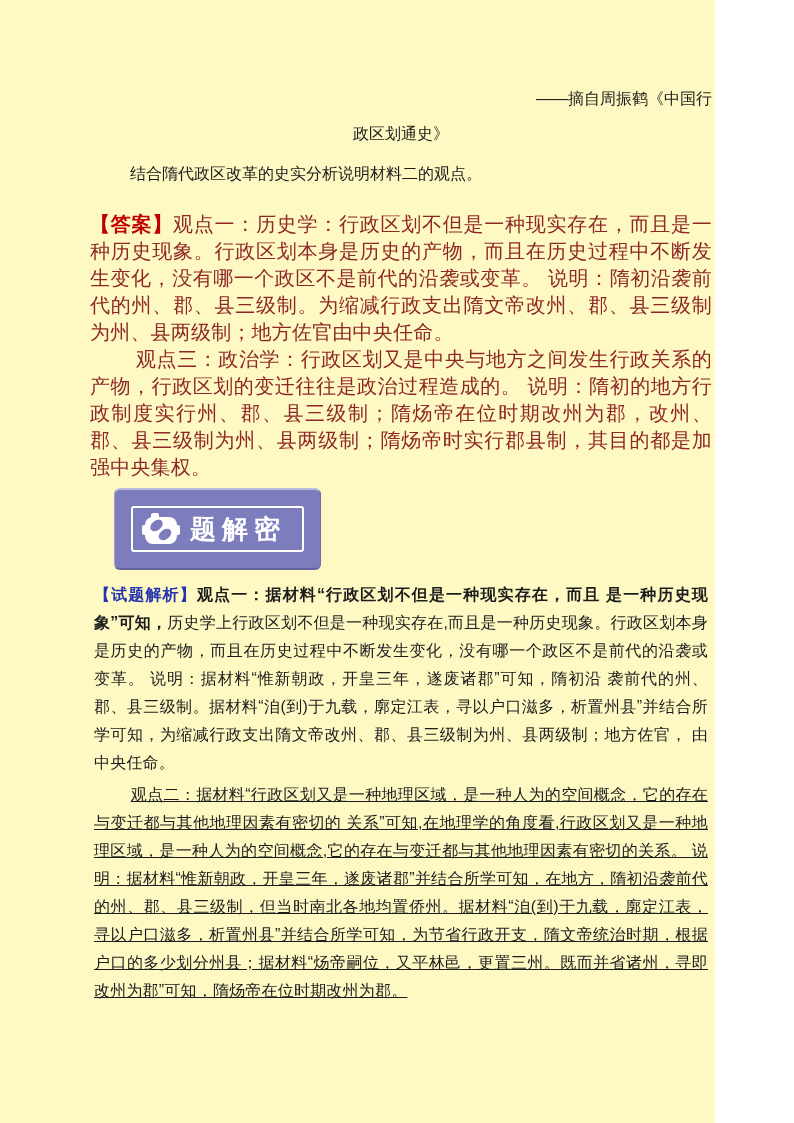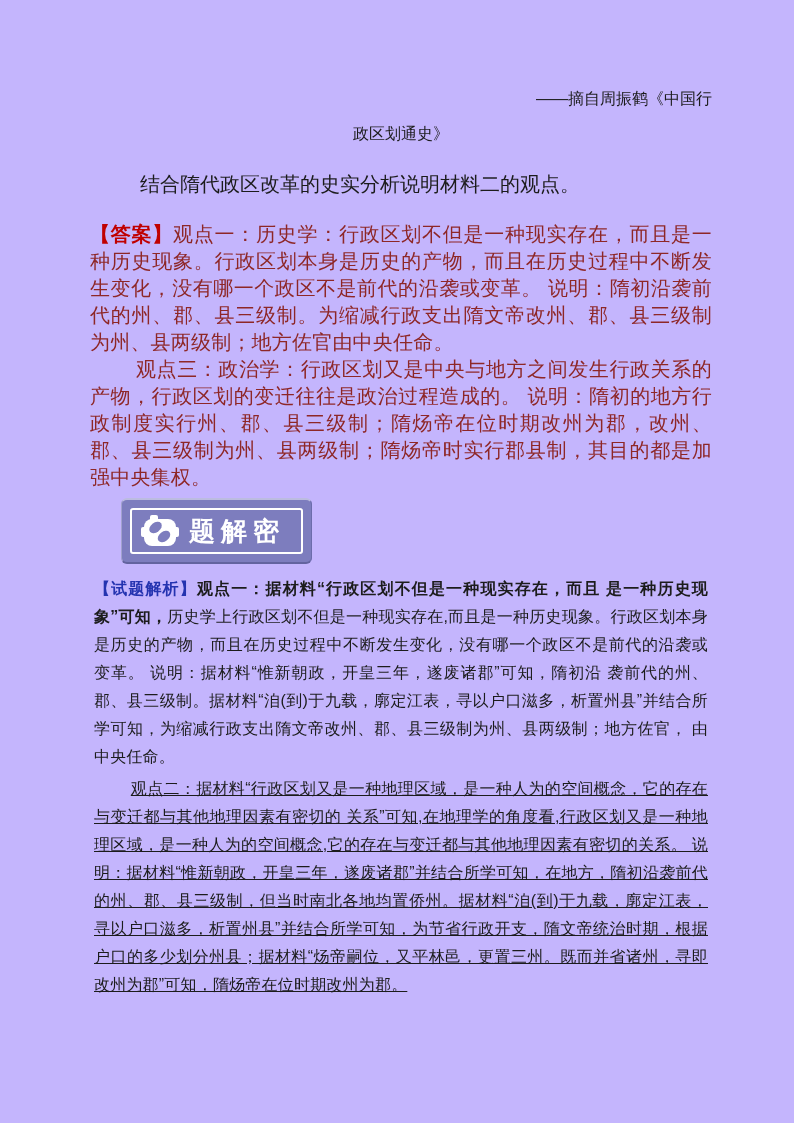--- a/index.html
+++ b/index.html
@@ -1,66 +1,66 @@
 <!DOCTYPE html>
 <html><head>
 <meta charset="utf-8">
 <style>
   html,body{margin:0;padding:0;background:#ffffff;}
   .page{
     position:relative;
-    width:794px;height:1123px;
-    background:#c4b5fd;
+    width:715px;height:1123px;
+    background:#fef9c3;
     font-family:"Liberation Sans","DejaVu Sans",sans-serif;
     color:#1c1c1c;
     overflow:hidden;
   }
   .content{
     position:absolute;
     left:90px;top:84px;
     width:622px;
   }
   .attr-line1{
     text-align:right;
     font-size:16px;line-height:30px;
   }
   .attr-line2{
     text-align:center;
     font-size:16px;line-height:30px;
     margin-top:5px;
   }
   .question{
-    margin:20px 0 0 0;
-    font-size:20px;line-height:30px;
+    margin:10px 0 0 0;
+    font-size:16px;line-height:30px;
     text-indent:2.5em;
     text-align:justify;
   }
   .answer-p{
     margin:0;
     font-size:20px;line-height:27px;
     letter-spacing:0.2px;
     text-align:justify;
     color:#8e2727;
   }
   .answer-p.first{margin-top:22px;}
   .answer-p.indent{text-indent:2.3em;}
   .ans-label{
     color:#c00000;
     font-weight:bold;
   }
   .badge{
     display:inline-block;
-    margin:7px 0 0 31px;
+    margin:7px 0 0 24px;
     background:#7d7dbe;
     border-radius:6px;
     border-top:2px solid #bcbce0;
     border-left:1px solid #a2a2ce;
     border-right:1px solid #6c6cab;
     border-bottom:2px solid #63639f;
-    padding:8px;
+    padding:16px;
   }
   .badge-inner{
     display:flex;align-items:center;gap:9px;
     border:2px solid #ffffff;
     border-radius:3px;
     padding:3px 16px 3px 8px;
   }
   .badge-text{
     color:#ffffff;
     font-weight:bold;

